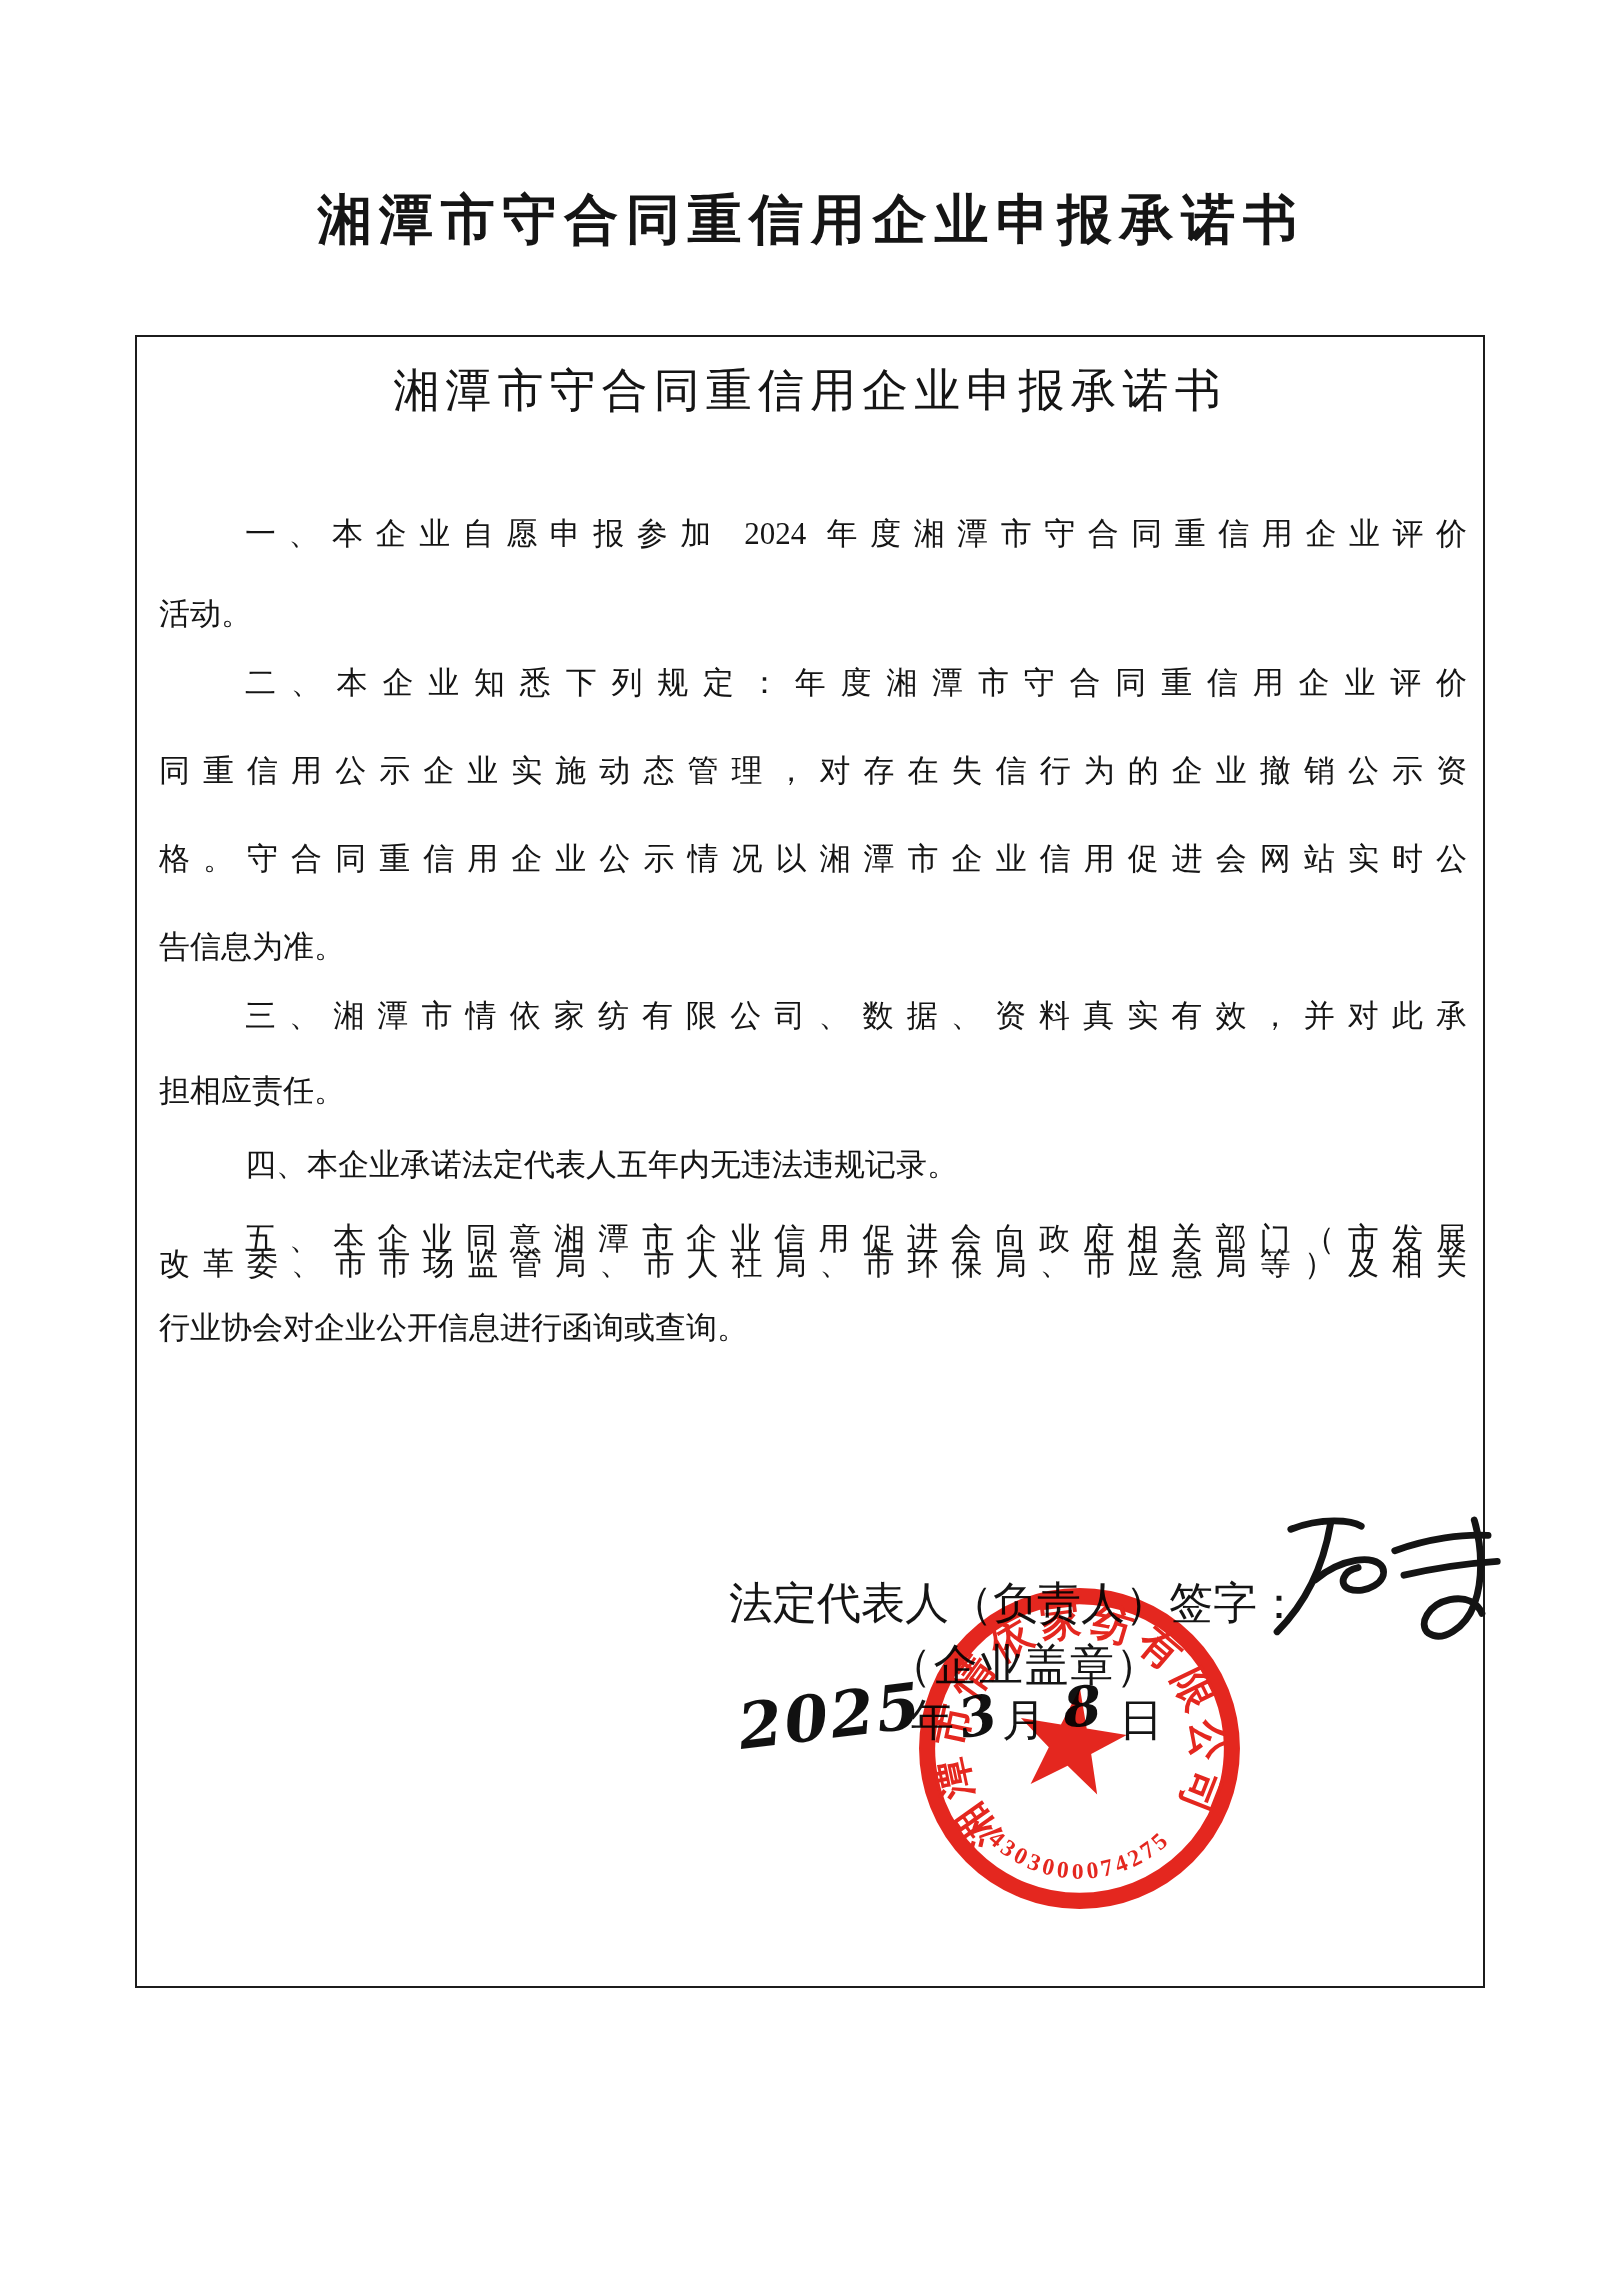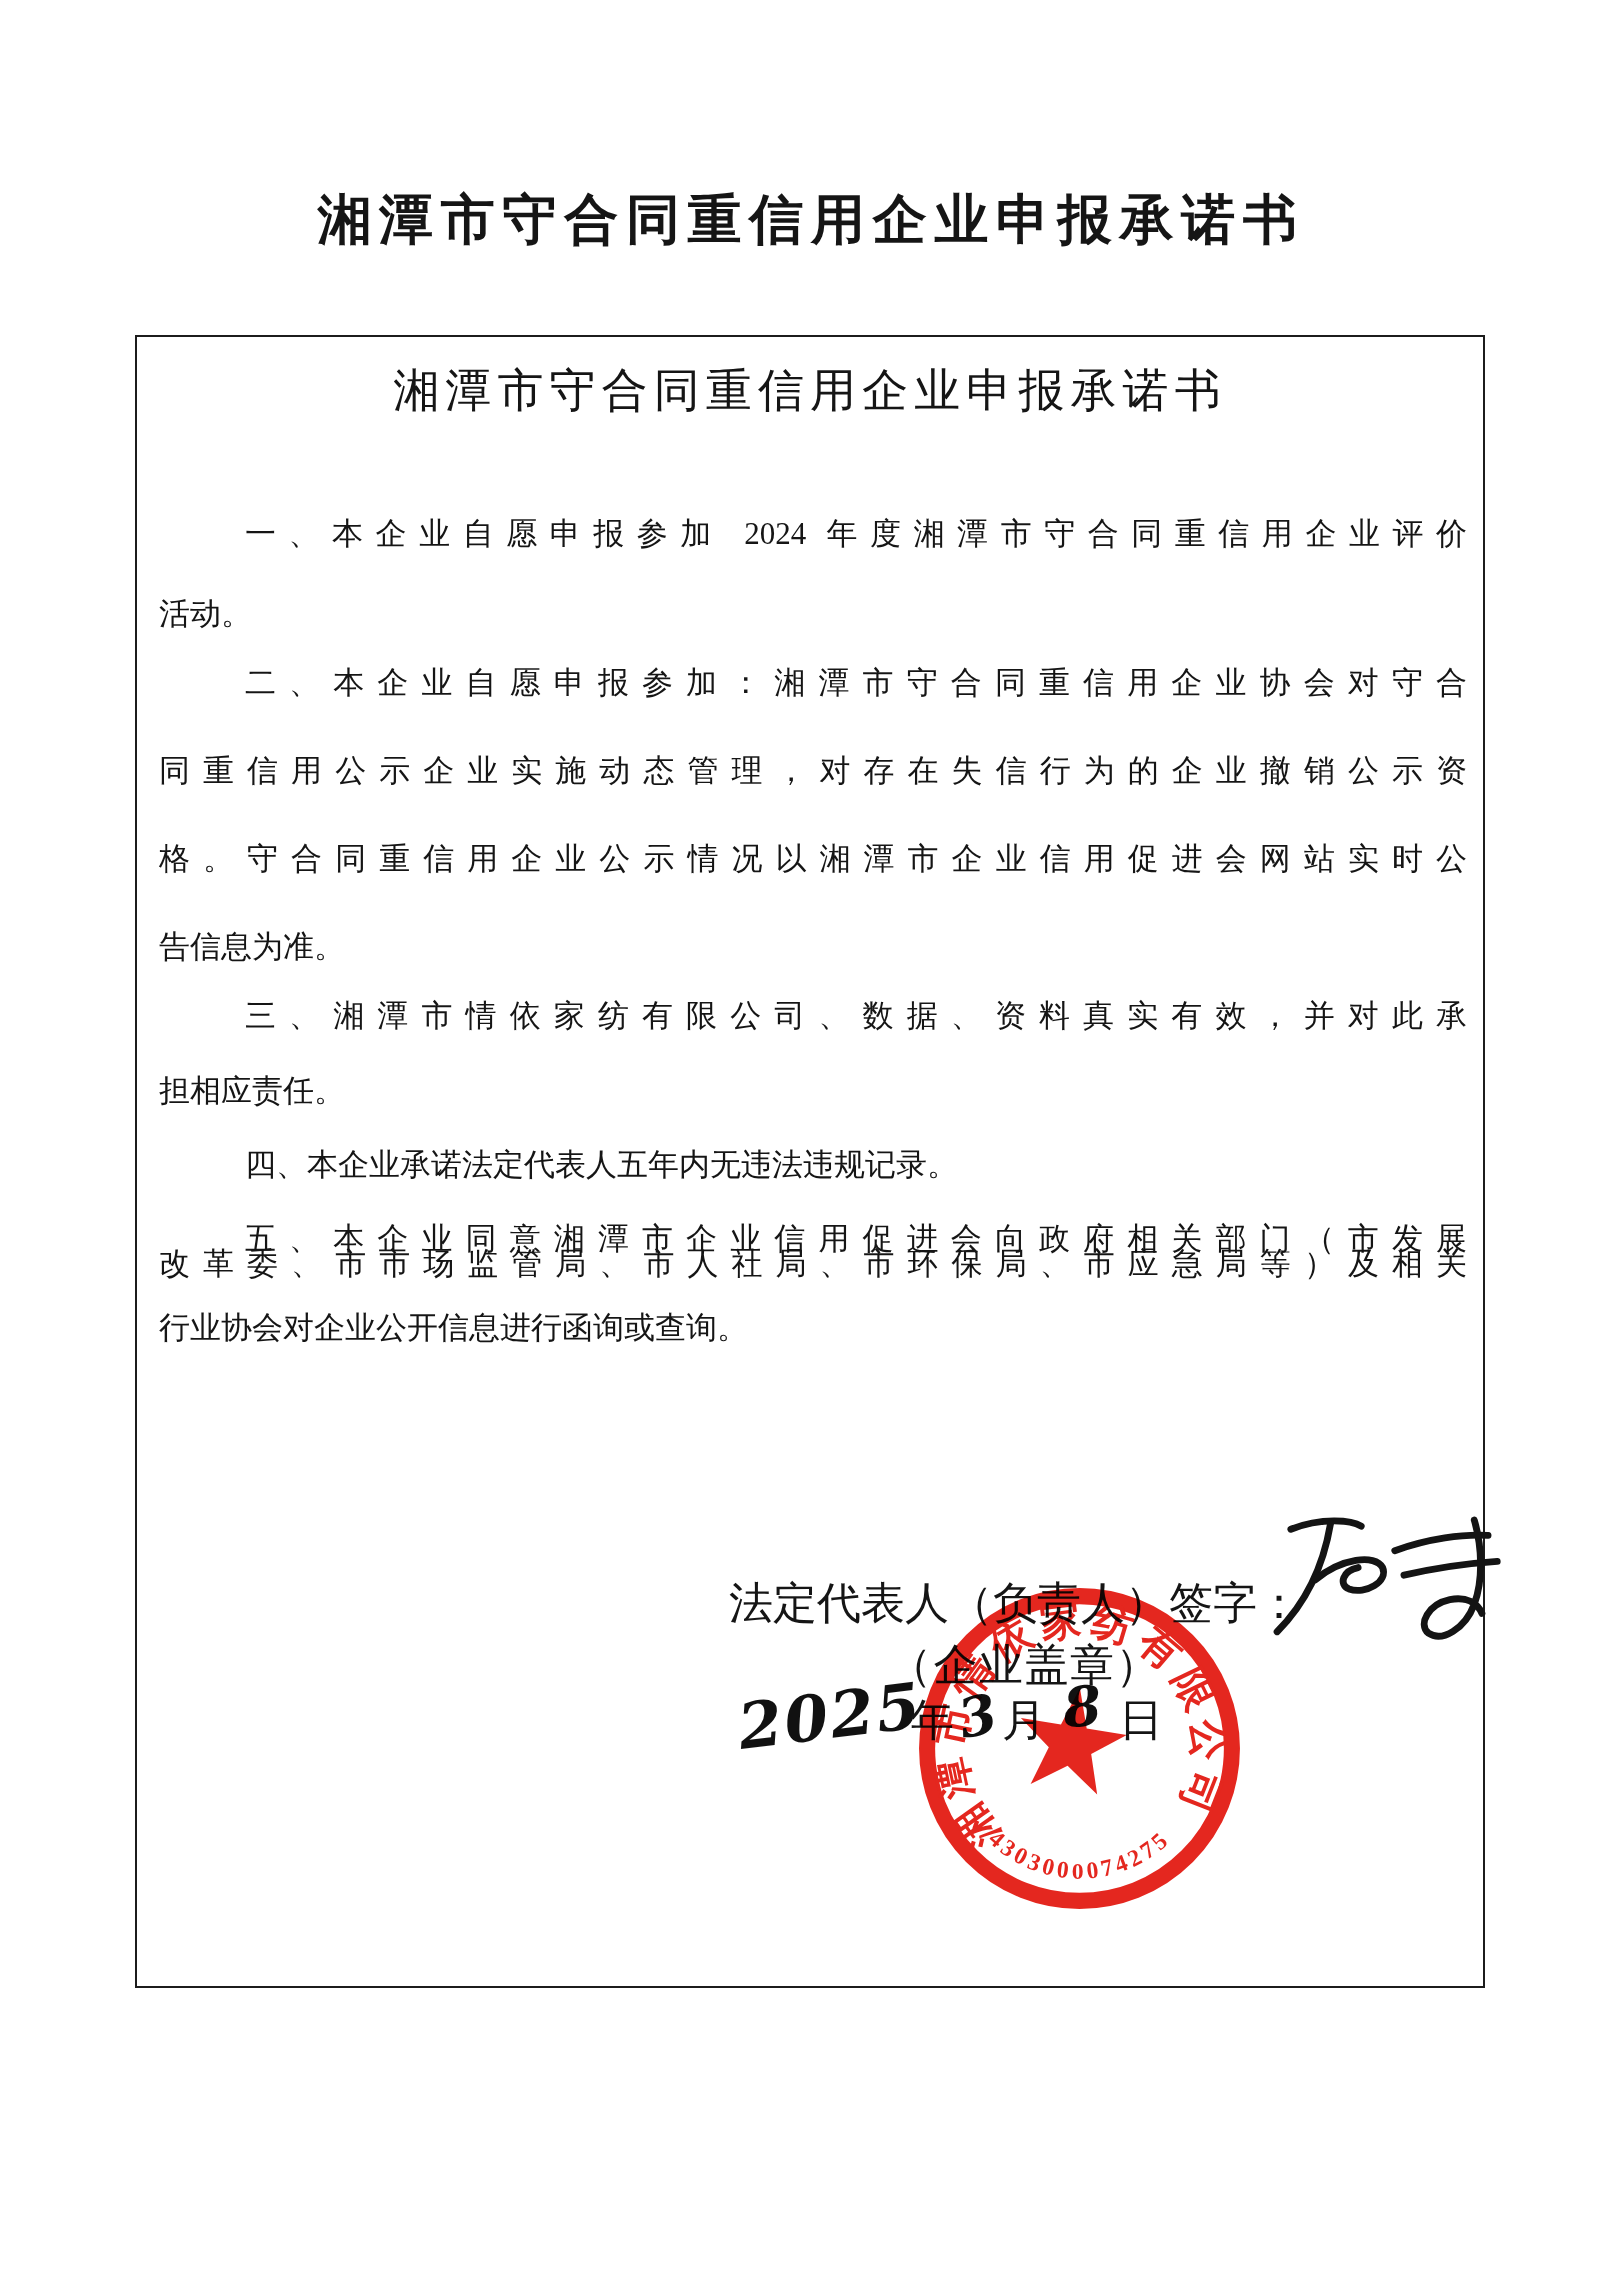--- a/index.html
+++ b/index.html
@@ -62,21 +62,21 @@
 <div class="page">
 
   <h1 class="main-title">湘潭市守合同重信用企业申报承诺书</h1>
 
   <div class="letter-box">
 
     <h2 class="inner-title">湘潭市守合同重信用企业申报承诺书</h2>
 
     <div class="bline ind just" style="top:168px">一、本企业自愿申报参加 2024 年度湘潭市守合同重信用企业评价</div>
     <div class="bline" style="top:248px">活动。</div>
-    <div class="bline ind just" style="top:317px">二、本企业自愿申报参加：湘潭市守合同重信用企业协会对守合</div>
+    <div class="bline ind just" style="top:317px">二、本企业知悉下列规定：年度湘潭市守合同重信用企业评价</div>
     <div class="bline just" style="top:405px">同重信用公示企业实施动态管理，对存在失信行为的企业撤销公示资</div>
     <div class="bline" style="top:581px">告信息为准。</div>
     <div class="bline just" style="top:493px">格。守合同重信用企业公示情况以湘潭市企业信用促进会网站实时公</div>
     <div class="bline ind just" style="top:650px">三、湘潭市情依家纺有限公司、数据、资料真实有效，并对此承</div>
     <div class="bline ind" style="top:799px">四、本企业承诺法定代表人五年内无违法违规记录。</div>
     <div class="bline" style="top:725px">担相应责任。</div>
     <div class="bline ind just" style="top:873px">五、本企业同意湘潭市企业信用促进会向政府相关部门（市发展</div>
     <div class="bline just" style="top:898px">改革委、市市场监管局、市人社局、市环保局、市应急局等）及相关</div>
     <div class="bline" style="top:962px">行业协会对企业公开信息进行函询或查询。</div>
 

